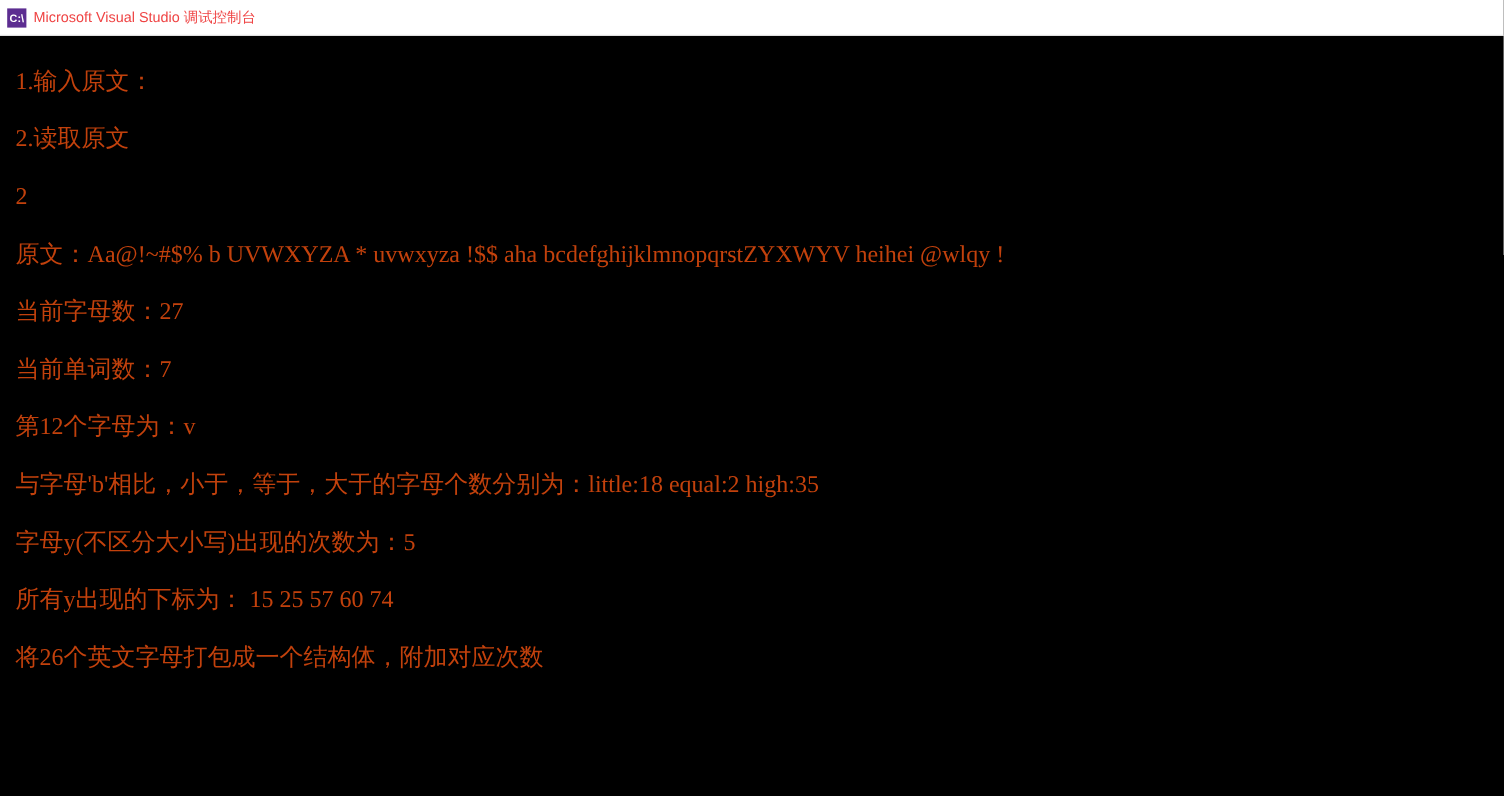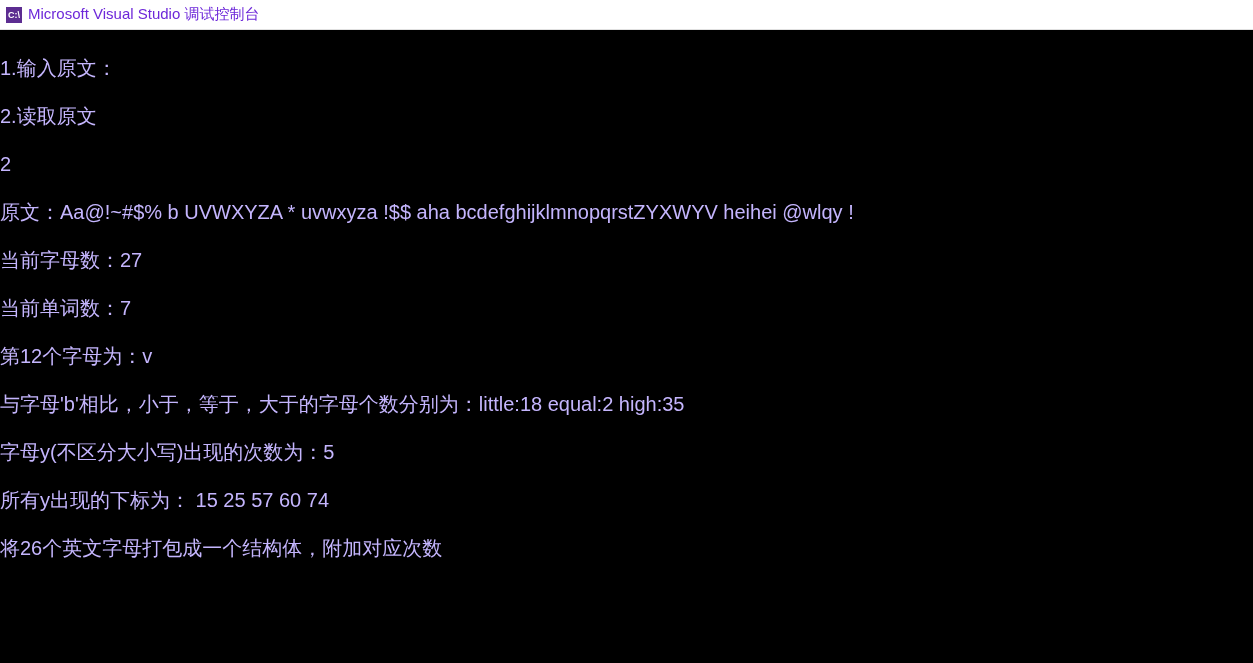--- a/index.html
+++ b/index.html
@@ -28,30 +28,30 @@
       background: #5c2d91;
       color: #ffffff;
       font-size: 9px;
       font-weight: bold;
       display: inline-flex;
       align-items: center;
       justify-content: center;
       margin-right: 6px;
     }
     .titlebar-text {
-      font-size: 15px;
-      color: #6d28d9;
+      font-size: 12px;
+      color: #ef4444;
     }
     .console {
       background: #000000;
-      color: #c4b5fd;
-      font-family: Liberation Sans, sans-serif;
+      color: #c2410c;
+      font-family: Liberation Serif, serif;
       font-size: 20px;
       line-height: 24px;
-      padding: 2px 0;
+      padding: 2px 13px;
       height: calc(100% - 30px);
       overflow: hidden;
       white-space: pre;
     }
     .console-line {
       display: block;
       white-space: pre;
     }
   </style>
 </head>

